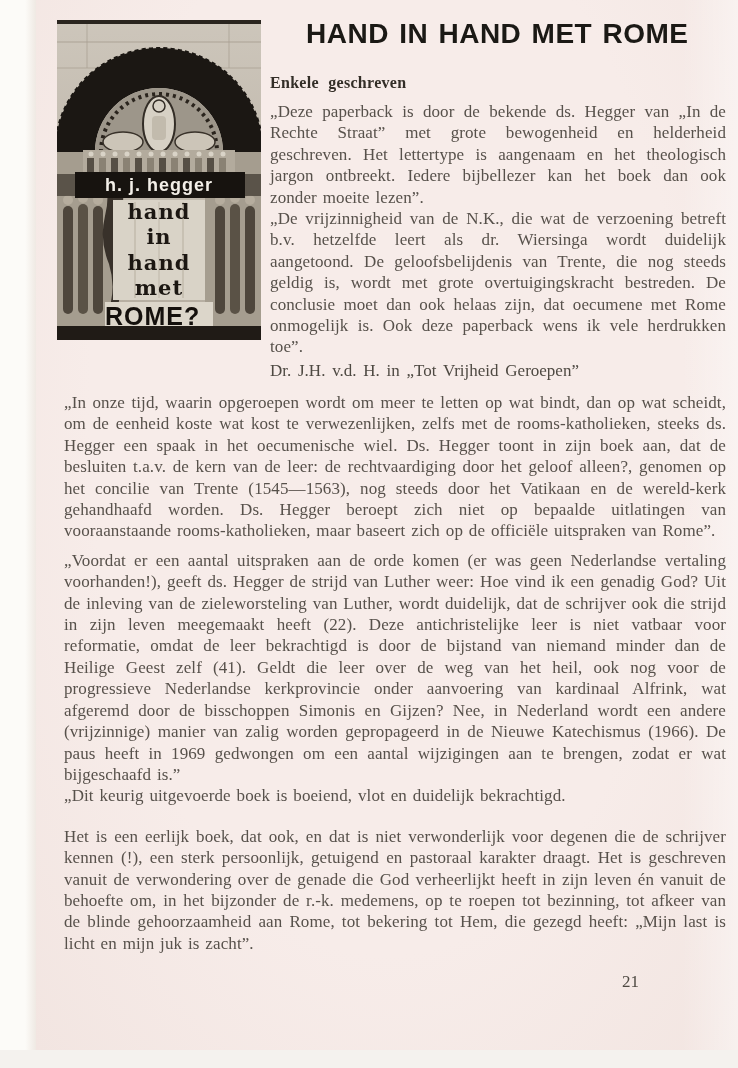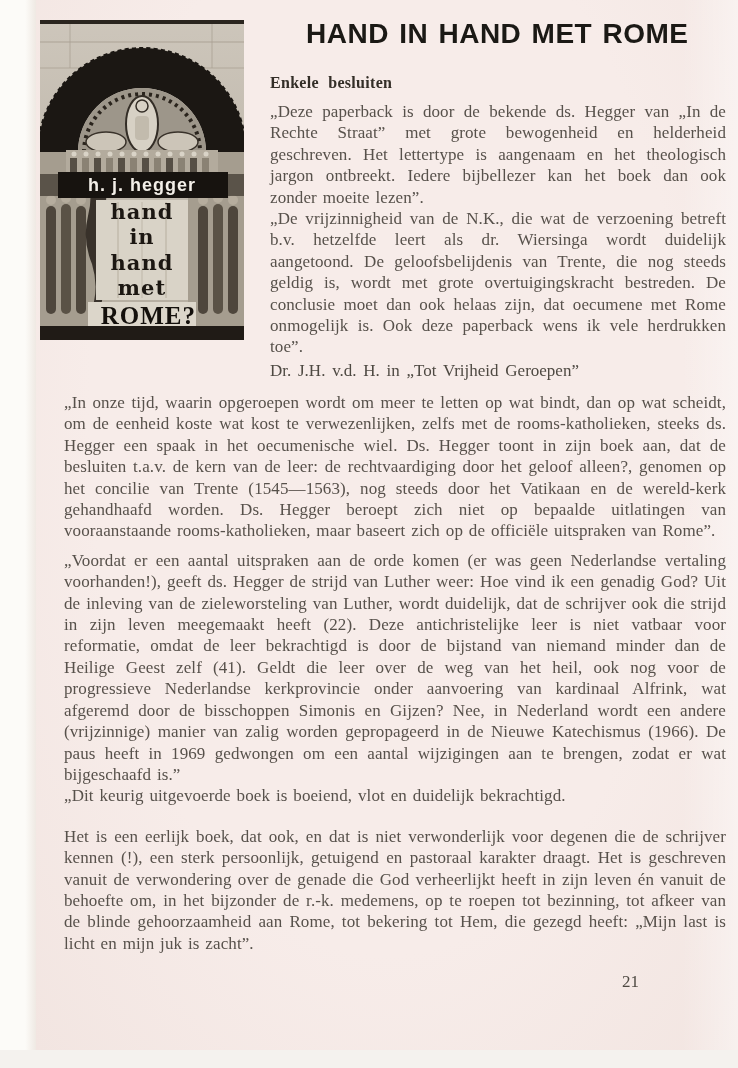--- a/index.html
+++ b/index.html
@@ -20,21 +20,21 @@
       linear-gradient(90deg, rgba(255,255,255,0) 92%, rgba(255,255,255,.45) 100%),
       radial-gradient(ellipse at 50% 40%, #f7ece9 60%, #f2e5e1 100%);
   }
   .page-bottom-strip {
     position:absolute; left:0; top:1050px; width:738px; height:18px;
     background:#f4f2ee;
   }
 
   
   .cover {
-    position:absolute; left:4px; top:20px; width:204px; height:320px;
+    position:absolute; left:21px; top:20px; width:204px; height:320px;
     background:#c8c1b7; overflow:hidden;
     box-shadow:0 0 0 1px #8e867c inset;
   }
   .cover svg { position:absolute; left:0; top:0; }
   .cover-author {
     position:absolute; left:0; top:153px; width:204px; height:24px;
     text-align:center; line-height:24px;
     font-family:"Liberation Sans", sans-serif;
     font-weight:bold; font-size:18px; color:#f3efe8; letter-spacing:1px;
   }
@@ -42,22 +42,22 @@
     position:absolute; left:58px; top:181px; width:88px; height:98px;
     display:flex; flex-direction:column; justify-content:space-between;
     align-items:center;
   }
   .cover-title-lines span {
     font-family:"DejaVu Serif", serif; font-weight:bold;
     font-size:21px; line-height:22px; color:#1c1712; letter-spacing:1px;
   }
   .cover-rome {
     position:absolute; left:48px; top:282px; width:108px; height:28px;
-    text-align:right; line-height:28px;
-    font-family:Liberation Serif, serif; font-weight:bold;
+    text-align:left; line-height:28px;
+    font-family:Liberation Sans, sans-serif; font-weight:bold;
     font-size:25px; color:#14100c; letter-spacing:1px;
   }
 
   
   .col-right {
     position:absolute; left:234px; top:20px; width:456px;
   }
   .page-title {
     font-family:"Liberation Sans", sans-serif;
     font-weight:bold; font-size:28px; line-height:28px;
@@ -193,21 +193,21 @@
       <span>hand</span>
       <span>in</span>
       <span>hand</span>
       <span>met</span>
     </div>
     <div class="cover-rome">ROME?</div>
   </div>
 
   <div class="col-right">
     <h1 class="page-title">HAND IN HAND MET ROME</h1>
-    <div class="subtitle">Enkele besluiten</div>
+    <div class="subtitle">Enkele geschreven</div>
     <div class="review">
       <p class="first">„Deze paperback is door de bekende ds. Hegger van „In de Rechte Straat” met grote bewogenheid en helderheid geschreven. Het lettertype is aangenaam en het theologisch jargon ontbreekt. Iedere bijbellezer kan het boek dan ook zonder moeite lezen”.</p>
       <p>„De vrijzinnigheid van de N.K., die wat de verzoening betreft b.v. hetzelfde leert als dr. Wiersinga wordt duidelijk aangetoond. De geloofsbelijdenis van Trente, die nog steeds geldig is, wordt met grote overtuigingskracht bestreden. De conclusie moet dan ook helaas zijn, dat oecumene met Rome onmogelijk is. Ook deze paperback wens ik vele herdrukken toe”.</p>
       <div class="attribution">Dr. J.H. v.d. H. in „Tot Vrijheid Geroepen”</div>
     </div>
   </div>
 
   <div class="body-text">
     <p>„In onze tijd, waarin opgeroepen wordt om meer te letten op wat bindt, dan op wat scheidt, om de eenheid koste wat kost te verwezenlijken, zelfs met de rooms-katholieken, steeks ds. Hegger een spaak in het oecumenische wiel. Ds. Hegger toont in zijn boek aan, dat de besluiten t.a.v. de kern van de leer: de rechtvaardiging door het geloof alleen?, genomen op het concilie van Trente (1545—1563), nog steeds door het Vatikaan en de wereld-kerk gehandhaafd worden. Ds. Hegger beroept zich niet op bepaalde uitlatingen van vooraanstaande rooms-katholieken, maar baseert zich op de officiële uitspraken van Rome”.</p>
     <p class="gap-small">„Voordat er een aantal uitspraken aan de orde komen (er was geen Nederlandse vertaling voorhanden!), geeft ds. Hegger de strijd van Luther weer: Hoe vind ik een genadig God? Uit de inleving van de zieleworsteling van Luther, wordt duidelijk, dat de schrijver ook die strijd in zijn leven meegemaakt heeft (22). Deze antichristelijke leer is niet vatbaar voor reformatie, omdat de leer bekrachtigd is door de bijstand van niemand minder dan de Heilige Geest zelf (41). Geldt die leer over de weg van het heil, ook nog voor de progressieve Nederlandse kerkprovincie onder aanvoering van kardinaal Alfrink, wat afgeremd door de bisschoppen Simonis en Gijzen? Nee, in Nederland wordt een andere (vrijzinnige) manier van zalig worden gepropageerd in de Nieuwe Katechismus (1966). De paus heeft in 1969 gedwongen om een aantal wijzigingen aan te brengen, zodat er wat bijgeschaafd is.”</p>

